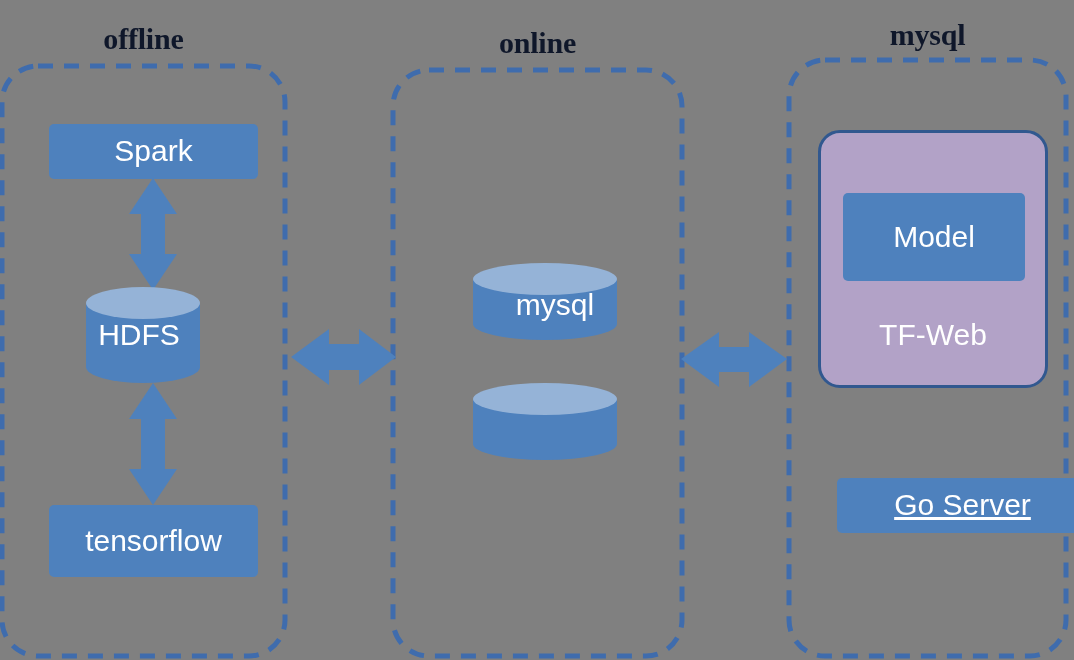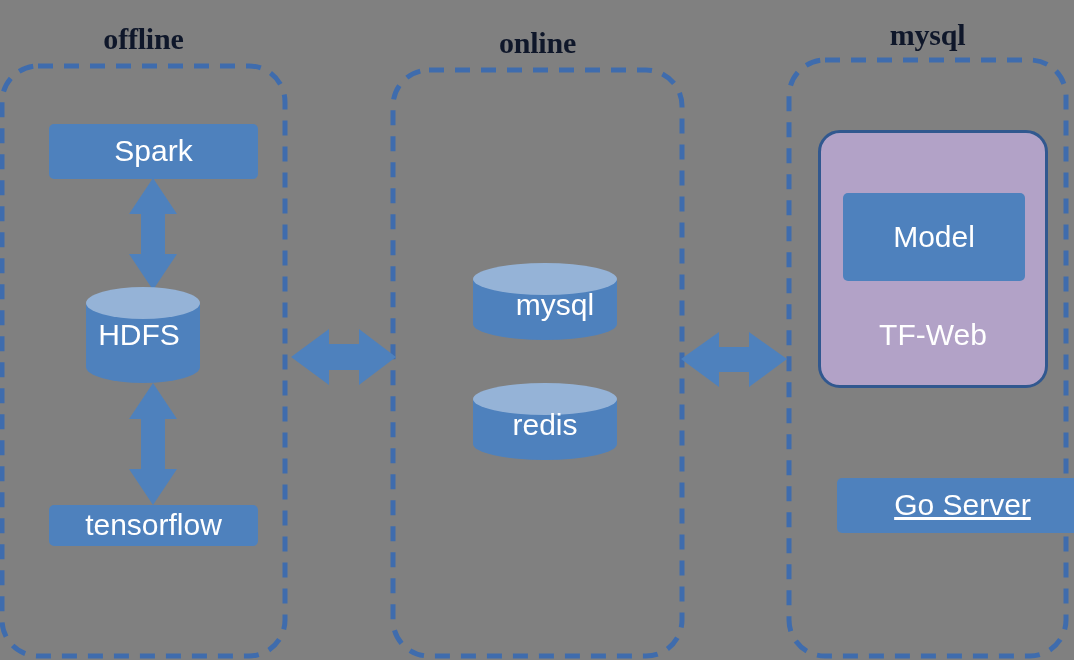--- a/index.html
+++ b/index.html
@@ -119,25 +119,24 @@
   <div class="group-title" style="left:2px; top:22px; width:283px;">offline</div>
 
   <div class="group-title" style="left:393px; top:26px; width:289px;">online</div>
 
   <div class="group-title" style="left:789px; top:18px; width:277px;">mysql</div>
 
   <div class="node-box blue-box" style="left:49px; top:124px; width:209px; height:55px;">Spark</div>
 
   <div class="cyl-label" style="left:86px; top:310px; width:106px; height:50px;">HDFS</div>
 
-  <div class="node-box blue-box" style="left:49px; top:505px; width:209px; height:41px;">tensorflow</div>
+  <div class="node-box blue-box" style="left:49px; top:505px; width:209px; height:72px;">tensorflow</div>
 
   <div class="cyl-label" style="left:473px; top:282px; width:164px; height:46px;">mysql</div>
 
-  <div class="cyl-label" style="left:473px; top:402px; width:144px; height:46px;">redis</div>
 
   <div class="node-box purple-box" style="left:818px; top:130px; width:230px; height:258px;">
     <span>TF-Web</span>
   </div>
 
   <div class="node-box blue-box" style="left:843px; top:161px; width:182px; height:88px; flex-direction:column;margin-top:32px;">
     <span>Model</span>
   </div>
 
   <div class="node-box blue-box" style="left:837px; top:478px; width:251px; height:55px;text-decoration:underline;">Go Server</div>

